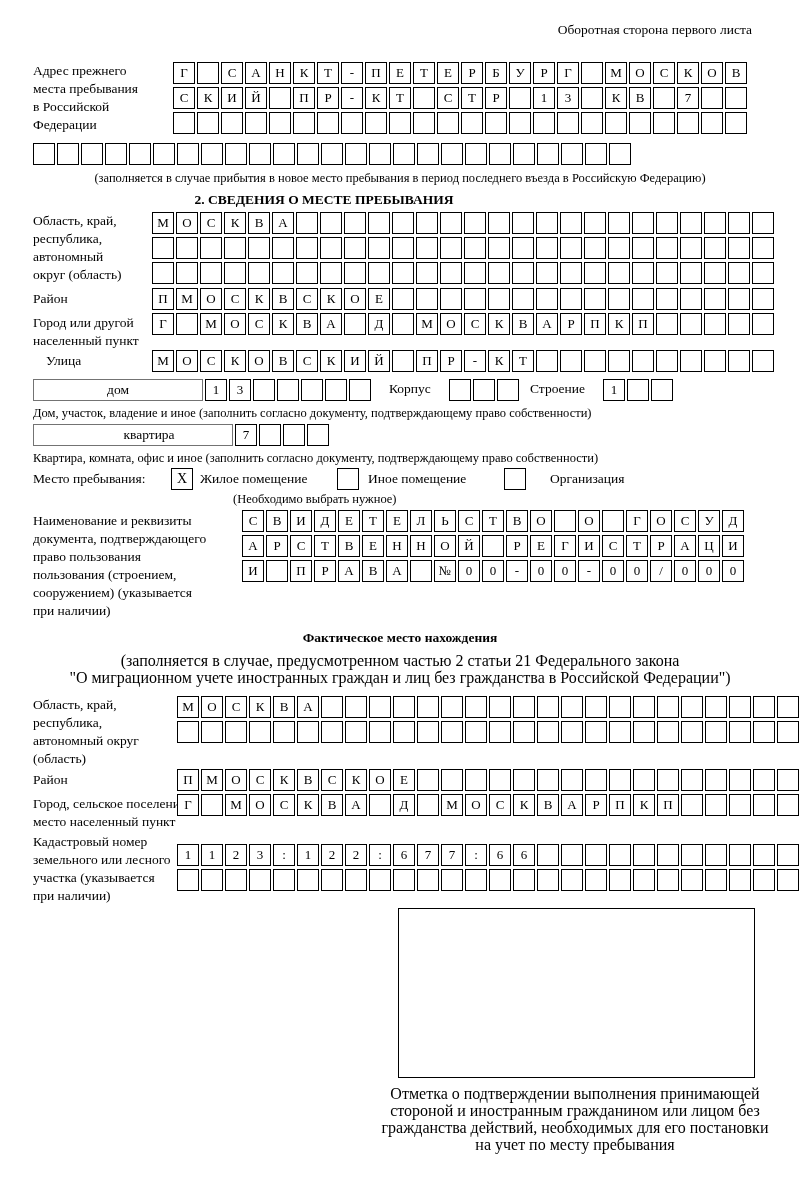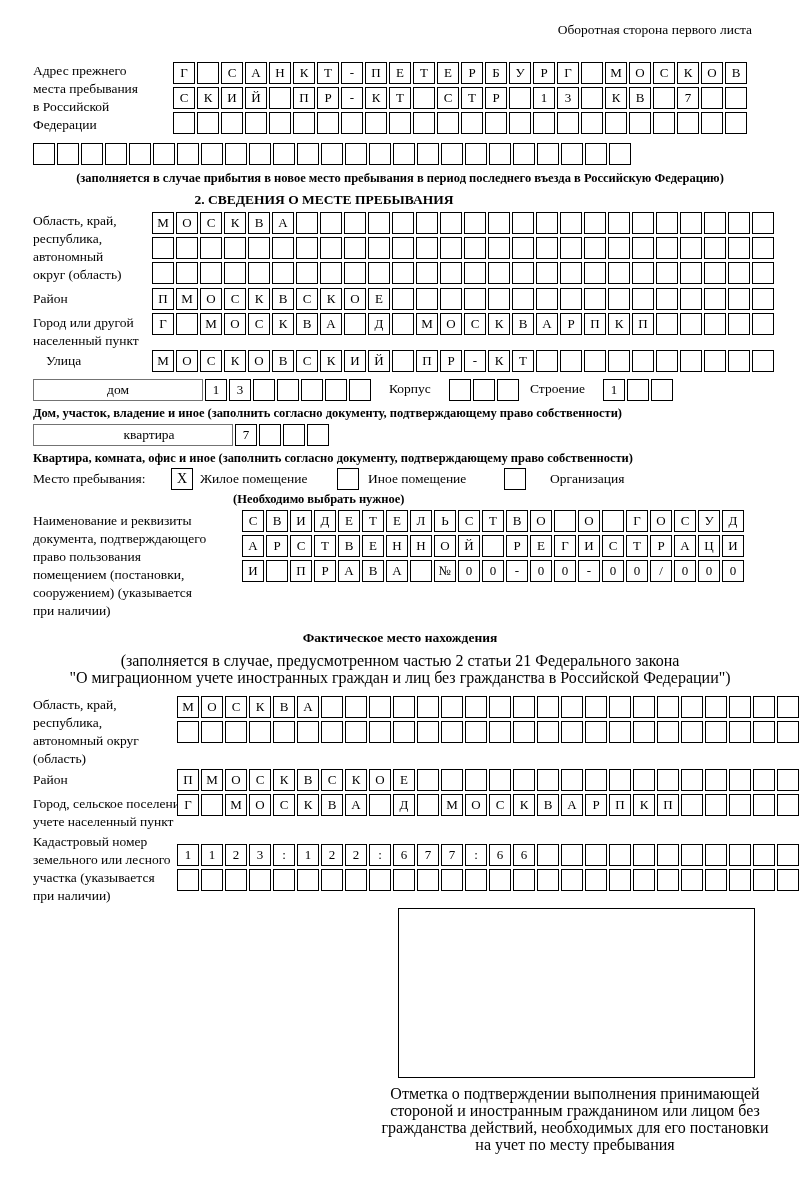--- a/index.html
+++ b/index.html
@@ -27,21 +27,20 @@
     font-size: 13.5px;
   }
 
   .lbl {
     font-size: 13.5px;
     line-height: 18px;
   }
   .lbl-sm {
     font-size: 12.5px;
     line-height: 16px;
-    font-weight: bold;
   }
 
   
   .cells {
     display: flex;
     flex-direction: row;
   }
   .cell {
     width: 22px;
     height: 22px;
@@ -459,21 +458,21 @@
   <div class="abs chk" style="top:468px; left:337px;"></div>
   <div class="abs lbl" style="top:470px; left:368px;">Иное помещение</div>
   <div class="abs chk" style="top:468px; left:504px;"></div>
   <div class="abs lbl" style="top:470px; left:550px;">Организация</div>
   <div class="abs lbl-sm" style="top:491px; left:233px;">(Необходимо выбрать нужное)</div>
 
   <div class="abs lbl" style="top:512px; left:33px; width:215px;">
     <div>Наименование и реквизиты</div>
     <div>документа, подтверждающего</div>
     <div>право пользования</div>
-    <div>помещением (постановки,</div>
+    <div>пользования (строением,</div>
     <div>сооружением) (указывается</div>
     <div>при наличии)</div>
   </div>
   <div class="abs" id="s2-doc" style="top:510px; left:242px;">
       <div class="cells row-gap">
         <div class="cell">С</div>
         <div class="cell">В</div>
         <div class="cell">И</div>
         <div class="cell">Д</div>
         <div class="cell">Е</div>
@@ -640,21 +639,21 @@
         <div class="cell"></div>
         <div class="cell"></div>
         <div class="cell"></div>
         <div class="cell"></div>
         <div class="cell"></div>
       </div>
     </div>
 
   <div class="abs lbl" style="top:795px; left:33px; width:180px;">
     <div>Город, сельское поселение,</div>
-    <div>учете населенный пункт</div>
+    <div>место населенный пункт</div>
   </div>
   <div class="abs" id="ac-city" style="top:794px; left:177px;">
       <div class="cells row-gap">
         <div class="cell">Г</div>
         <div class="cell"></div>
         <div class="cell">М</div>
         <div class="cell">О</div>
         <div class="cell">С</div>
         <div class="cell">К</div>
         <div class="cell">В</div>

